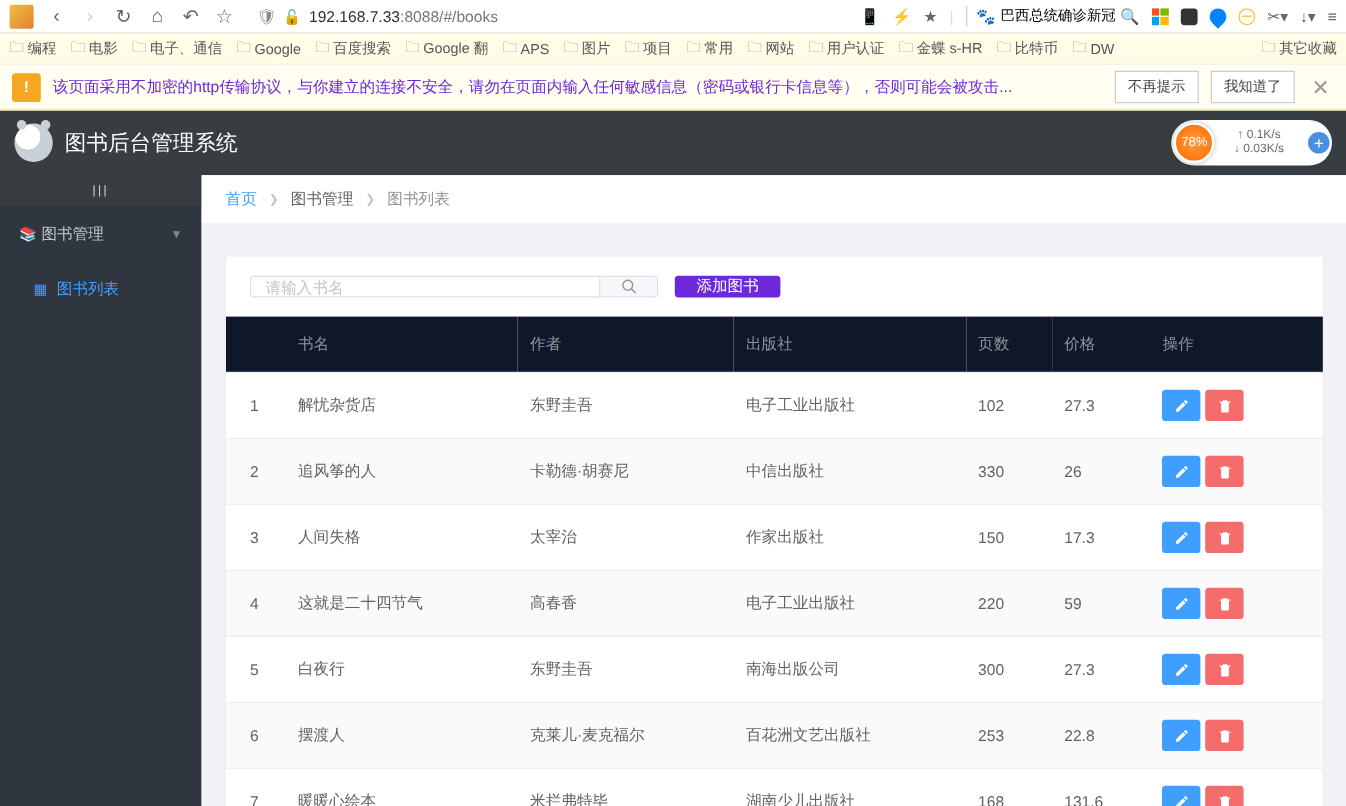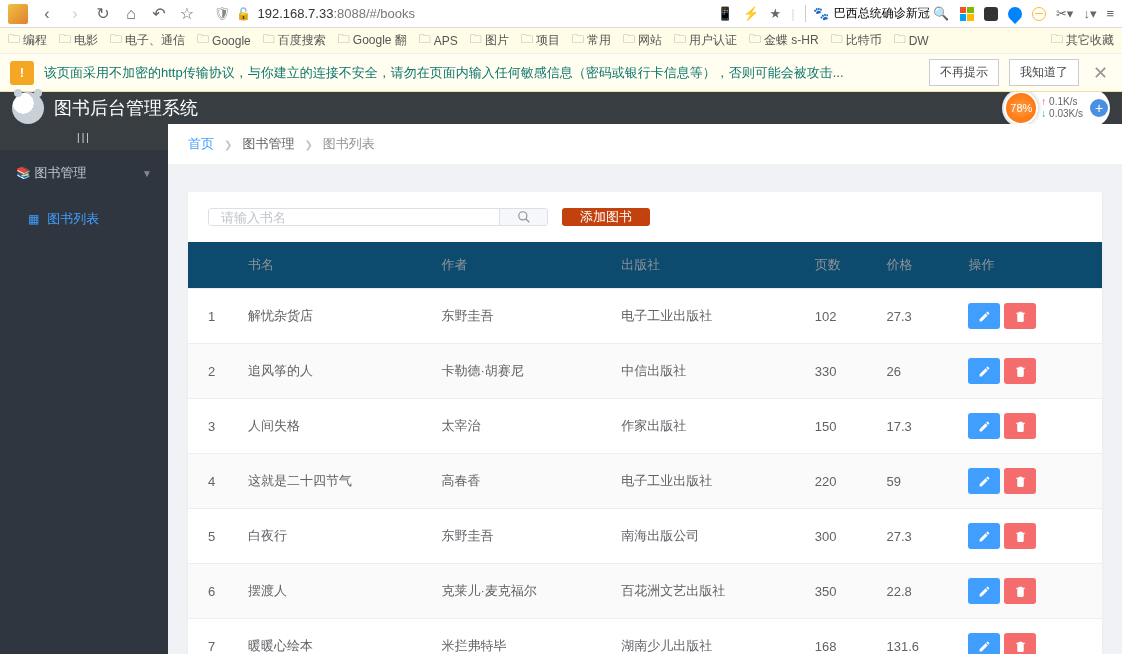--- a/index.html
+++ b/index.html
@@ -25,31 +25,31 @@
 
 
 .bookmarks { height: 26px; background: #fffde7; display: flex; align-items: center; padding: 0 8px; gap: 12px; font-size: 12px; color: #555; border-bottom: 1px solid #eee; }
 .bm { display: flex; align-items: center; gap: 3px; }
 .bm .fld { color: #888; }
 .bm-right { margin-left: auto; }
 
 
 .warn-bar { height: 38px; background: #fffef0; display: flex; align-items: center; padding: 0 10px; gap: 10px; border-bottom: 1px solid #f0e0a0; position: relative; }
 .warn-icon { width: 24px; height: 24px; background: #f5a623; border-radius: 3px; color: #fff; display: flex; align-items: center; justify-content: center; font-weight: bold; }
-.warn-text { flex: 1; color: #0f766e; font-size: 13px; white-space: nowrap; overflow: hidden; text-overflow: ellipsis; }
+.warn-text { flex: 1; color: #6d28d9; font-size: 13px; white-space: nowrap; overflow: hidden; text-overflow: ellipsis; }
 .warn-btn { border: 1px solid #ccc; background: #fff; padding: 4px 10px; font-size: 12px; color: #444; cursor: pointer; }
 .warn-close { color: #999; font-size: 18px; cursor: pointer; padding: 0 4px; }
 
 
-.app-header { height: 32px; background: #373d41; color: #fff; display: flex; align-items: center; padding: 0 12px; gap: 10px; }
+.app-header { height: 54px; background: #373d41; color: #fff; display: flex; align-items: center; padding: 0 12px; gap: 10px; }
 .avatar { width: 32px; height: 32px; border-radius: 50%; background: radial-gradient(circle at 35% 35%, #fff 0 35%, #c8d0d8 36% 100%); position: relative; }
 .avatar::before, .avatar::after { content: ""; position: absolute; width: 8px; height: 8px; background: #c8d0d8; border-radius: 50%; top: -3px; }
 .avatar::before { left: 2px; } .avatar::after { right: 2px; }
 .app-title { font-size: 18px; }
-.speed-widget { margin-left: auto; display: flex; align-items: center; gap: 3px; background: #fff; border-radius: 20px; padding: 2px; }
+.speed-widget { margin-left: auto; display: flex; align-items: center; gap: 16px; background: #fff; border-radius: 20px; padding: 2px; text-align: center; }
 .speed-badge { width: 34px; height: 34px; border-radius: 50%; background: radial-gradient(circle,#ff9a3c,#ff6a00); color: #fff; display: flex; align-items: center; justify-content: center; font-size: 11px; border: 2px solid #fff; box-shadow: 0 0 4px rgba(0,0,0,.3); }
 .speed-text { font-size: 10px; color: #666; line-height: 1.2; padding-right: 4px; }
 .speed-plus { width: 18px; height: 18px; background: #4a90e2; color: #fff; border-radius: 50%; display: flex; align-items: center; justify-content: center; font-size: 14px; }
 
 
 .layout { display: flex; height: calc(672px - 28px - 26px - 38px - 50px); }
 .sidebar { width: 168px; background: #2f3640; color: #bfc5cc; display: flex; flex-direction: column; }
 .side-collapse { height: 26px; background: #373d41; display: flex; align-items: center; justify-content: center; color: #ddd; letter-spacing: 2px; font-size: 10px; }
 .menu-item { padding: 14px 16px; display: flex; align-items: center; gap: 8px; font-size: 13px; cursor: pointer; }
 .menu-item.parent { justify-content: space-between; }
@@ -64,25 +64,25 @@
 .breadcrumb .crumb { color: #606266; }
 .breadcrumb .crumb.last { color: #909399; }
 
 .content { flex: 1; padding: 28px 20px; overflow: auto; }
 .card { background: #fff; border-radius: 2px; box-shadow: 0 1px 3px rgba(0,0,0,.05); }
 .toolbar-row { display: flex; gap: 14px; padding: 16px 20px; align-items: stretch; }
 .search-group { display: flex; border: 1px solid #dcdfe6; border-radius: 3px; overflow: hidden; }
 .search-input { border: none; outline: none; padding: 0 12px; width: 290px; font-size: 13px; color: #606266; }
 .search-input::placeholder { color: #c0c4cc; }
 .search-btn { width: 48px; background: #f5f7fa; border: none; border-left: 1px solid #dcdfe6; color: #909399; cursor: pointer; display: flex; align-items: center; justify-content: center; }
-.add-btn { background: #c2410c; color: #fff; border: none; border-radius: 3px; padding: 0 18px; font-size: 13px; cursor: pointer; }
+.add-btn { background: #6d28d9; color: #fff; border: none; border-radius: 3px; padding: 0 18px; font-size: 13px; cursor: pointer; }
 
 table { width: 100%; border-collapse: collapse; }
 th, td { text-align: left; padding: 14px 10px; font-size: 13px; color: #606266; border-bottom: 1px solid #ebeef5; }
-th { color: #909399; font-weight: normal; background: #0c4a6e; }
+th { color: #909399; font-weight: normal; background: #0f172a; }
 tr.even td { background: #fafafa; }
 .col-idx { width: 50px; padding-left: 20px; }
 .op-btn { display: inline-flex; align-items: center; justify-content: center; width: 32px; height: 26px; border-radius: 3px; color: #fff; margin-right: 4px; cursor: pointer; }
 .op-edit { background: #409eff; }
 .op-del { background: #f56c6c; }
 .op-icon svg { width: 13px; height: 13px; fill: #fff; }
 </style>
 </head>
 <body>
 
@@ -345,21 +345,21 @@
                     <svg viewBox="0 0 24 24">
                       <path d="M6 7h12v13a2 2 0 0 1-2 2H8a2 2 0 0 1-2-2V7zm3-4h6l1 2h4v2H4V5h4l1-2z"></path>
                     </svg>
                   </span></td>
               </tr>
               <tr class="even">
                 <td class="col-idx">6</td>
                 <td>摆渡人</td>
                 <td>克莱儿·麦克福尔</td>
                 <td>百花洲文艺出版社</td>
-                <td>350</td>
+                <td>253</td>
                 <td>22.8</td>
                 <td><span class="op-btn op-edit op-icon">
                     <svg viewBox="0 0 24 24">
                       <path d="M3 17.25V21h3.75L17.81 9.94l-3.75-3.75L3 17.25zM20.71 7.04a1 1 0 0 0 0-1.41l-2.34-2.34a1 1 0 0 0-1.41 0l-1.83 1.83 3.75 3.75 1.83-1.83z"></path>
                     </svg>
                   </span><span class="op-btn op-del op-icon">
                     <svg viewBox="0 0 24 24">
                       <path d="M6 7h12v13a2 2 0 0 1-2 2H8a2 2 0 0 1-2-2V7zm3-4h6l1 2h4v2H4V5h4l1-2z"></path>
                     </svg>
                   </span></td>

